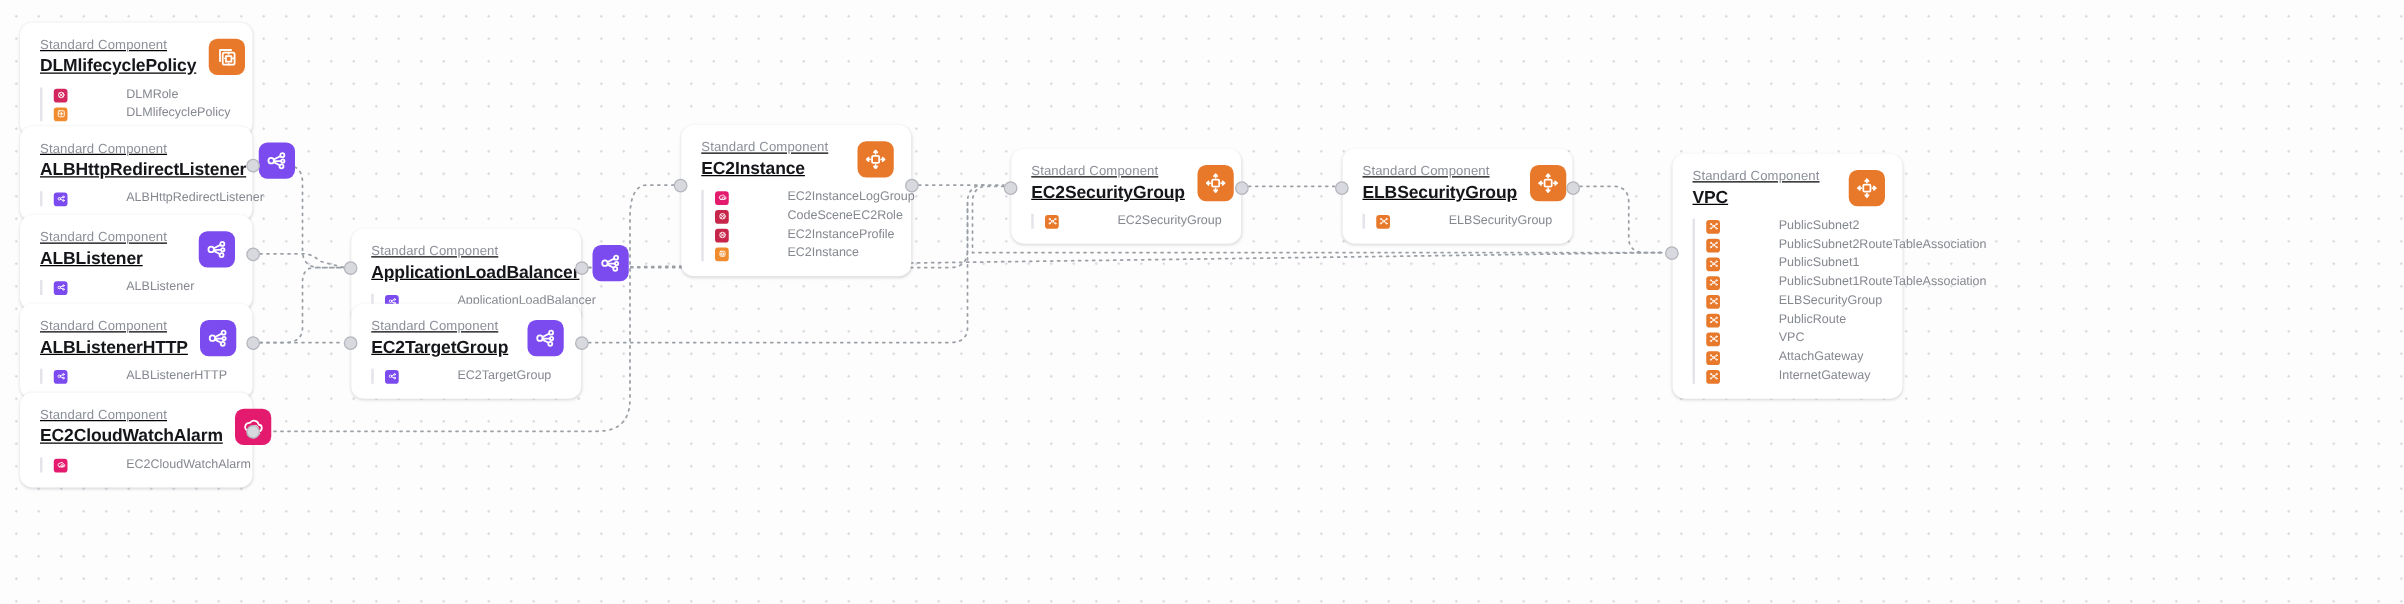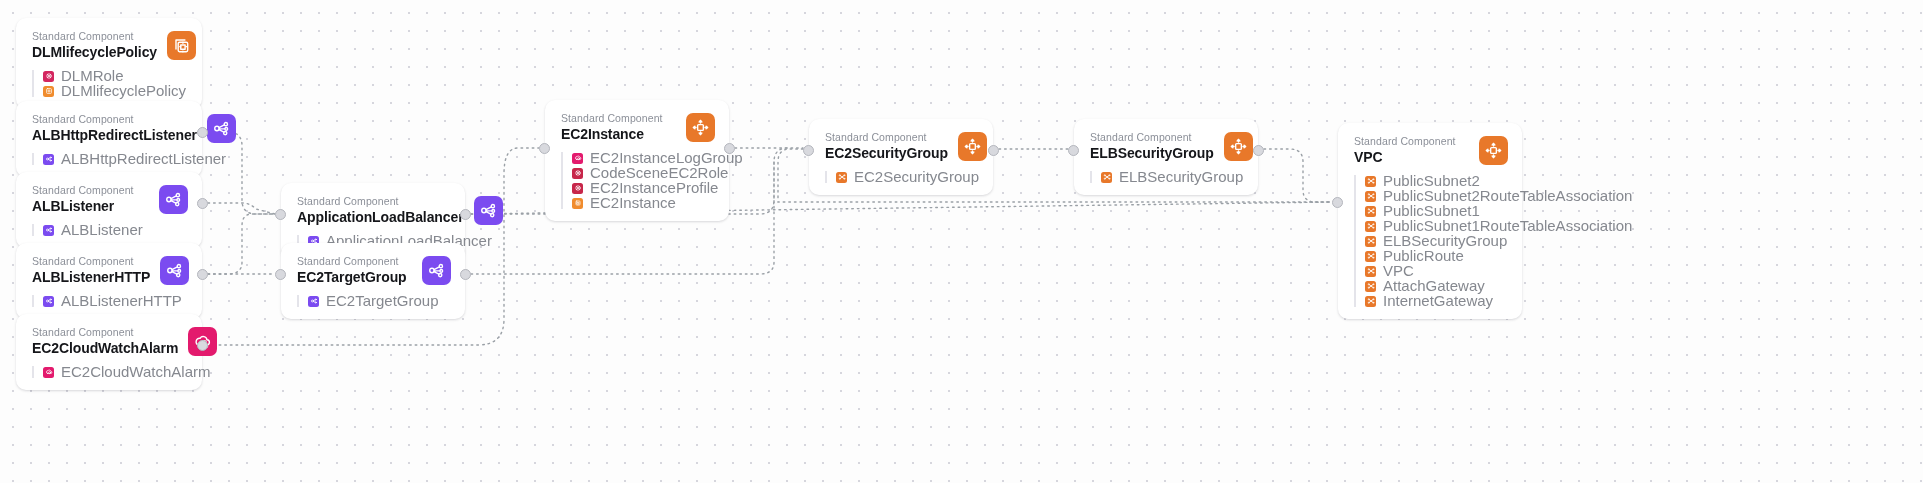--- a/index.html
+++ b/index.html
@@ -19,21 +19,21 @@
   }
   #edges{position:absolute;left:0;top:0;width:1923px;height:483px;pointer-events:none;}
   .node{
     position:absolute;
     background:#ffffff;
     border-radius:10px;
     box-shadow:0 1px 3px rgba(16,24,40,.10),0 1px 2px rgba(16,24,40,.06);
     box-sizing:border-box;
     padding:12px 14px 12px 16px;
   }
-  .node-head{display:flex;align-items:flex-start;justify-content:space-between;}
+  .node-head{display:flex;align-items:flex-start;justify-content:space-between;text-decoration:underline;}
   .node-kind{
     font-size:10.5px;color:#8b8f98;line-height:13px;letter-spacing:.1px;
     white-space:nowrap;
   }
   .node-title{
     font-size:14px;font-weight:700;color:#15161a;line-height:17px;
     margin-top:1px;white-space:nowrap;letter-spacing:-.1px;
   }
   .node-badge{
     width:29px;height:29px;border-radius:7px;flex:0 0 29px;
@@ -44,21 +44,21 @@
   .res-list{
     margin-top:9px;padding-left:9px;border-left:2px solid #e4e4ea;
     display:flex;flex-direction:column;gap:3px;
   }
   .res-row{display:flex;align-items:center;gap:7px;height:12px;}
   .res-ico{
     width:11px;height:11px;border-radius:2.5px;flex:0 0 11px;
     display:flex;align-items:center;justify-content:center;
   }
   .res-ico svg{display:block;}
-  .res-label{font-size:15px;color:#85888f;line-height:12px;white-space:nowrap;}
+  .res-label{font-size:10px;color:#85888f;line-height:12px;white-space:nowrap;margin-left:40px;}
   .port{
     position:absolute;width:11px;height:11px;border-radius:50%;
     background:#d8d9de;border:1.5px solid #b4b6bd;box-sizing:border-box;
   }
 </style>
 </head>
 <body>
 
 <div id="canvas">
   <svg id="edges" viewBox="0 0 1923 483">

